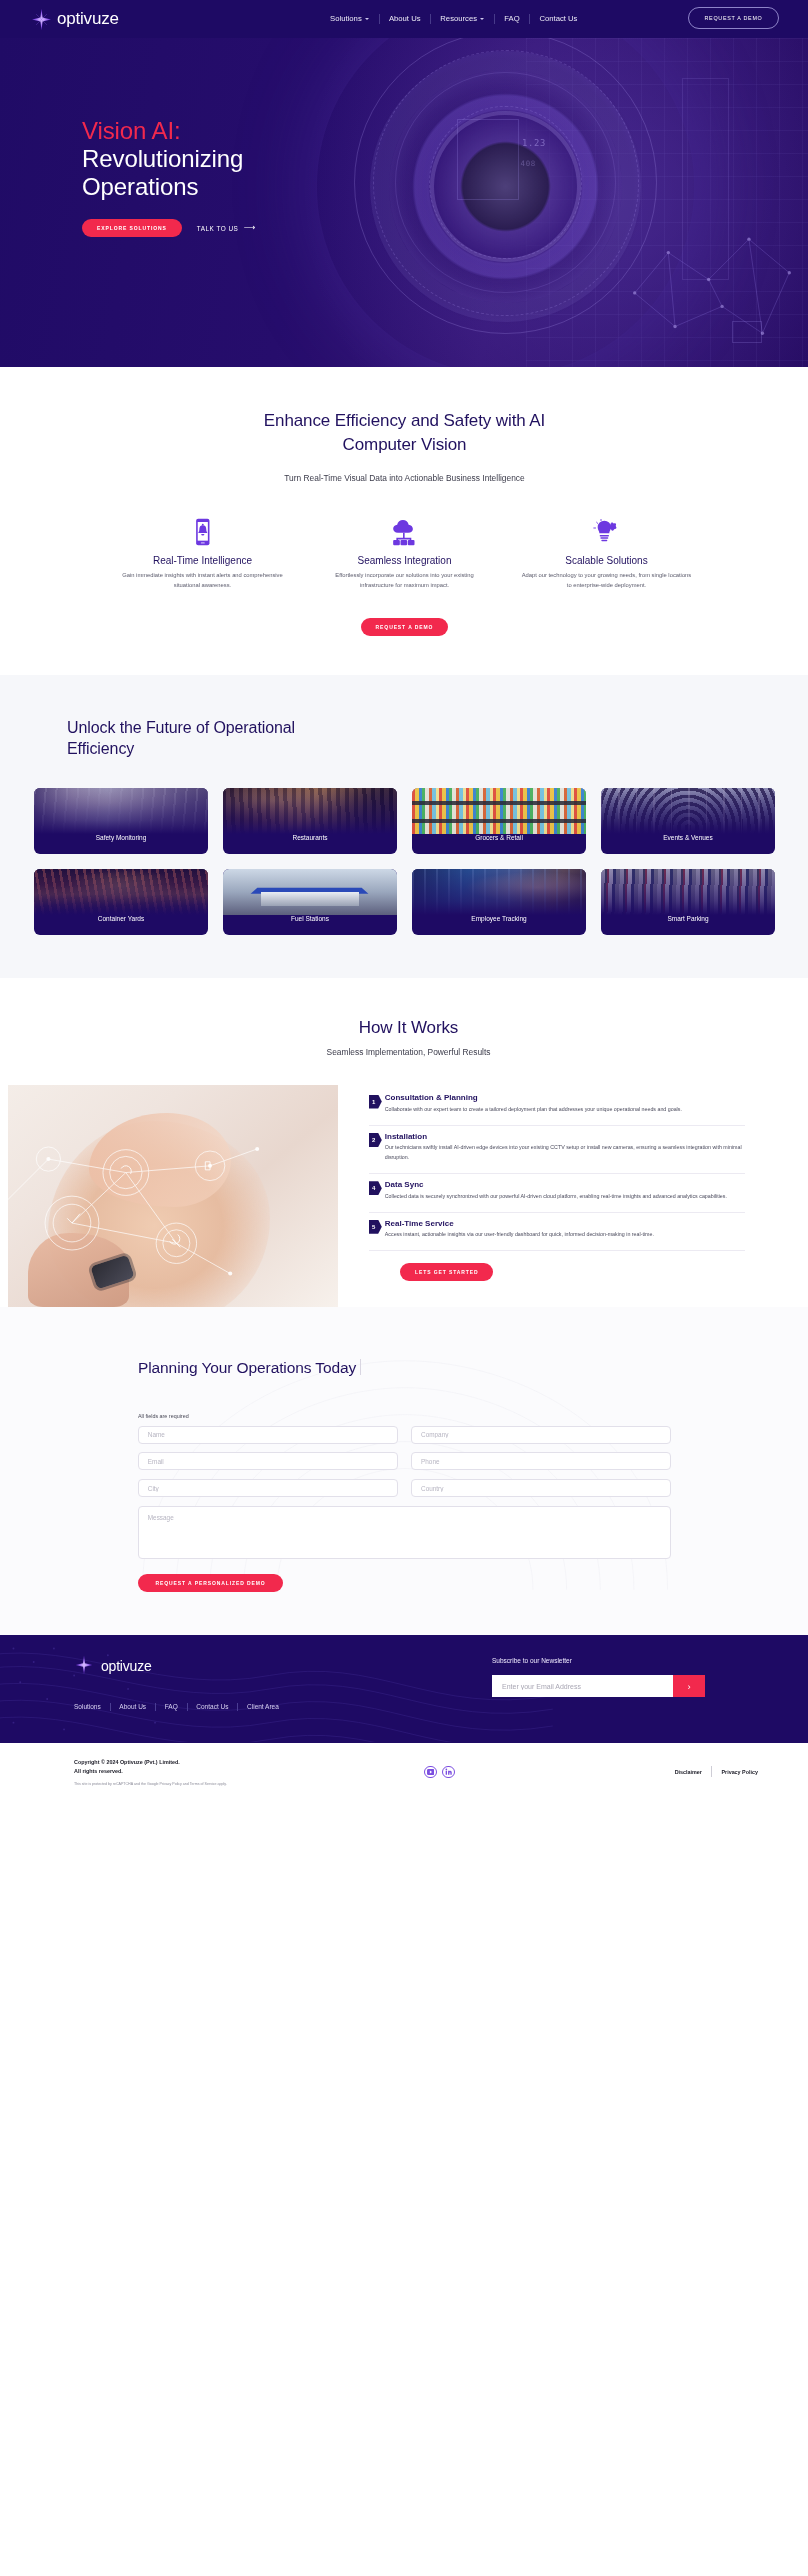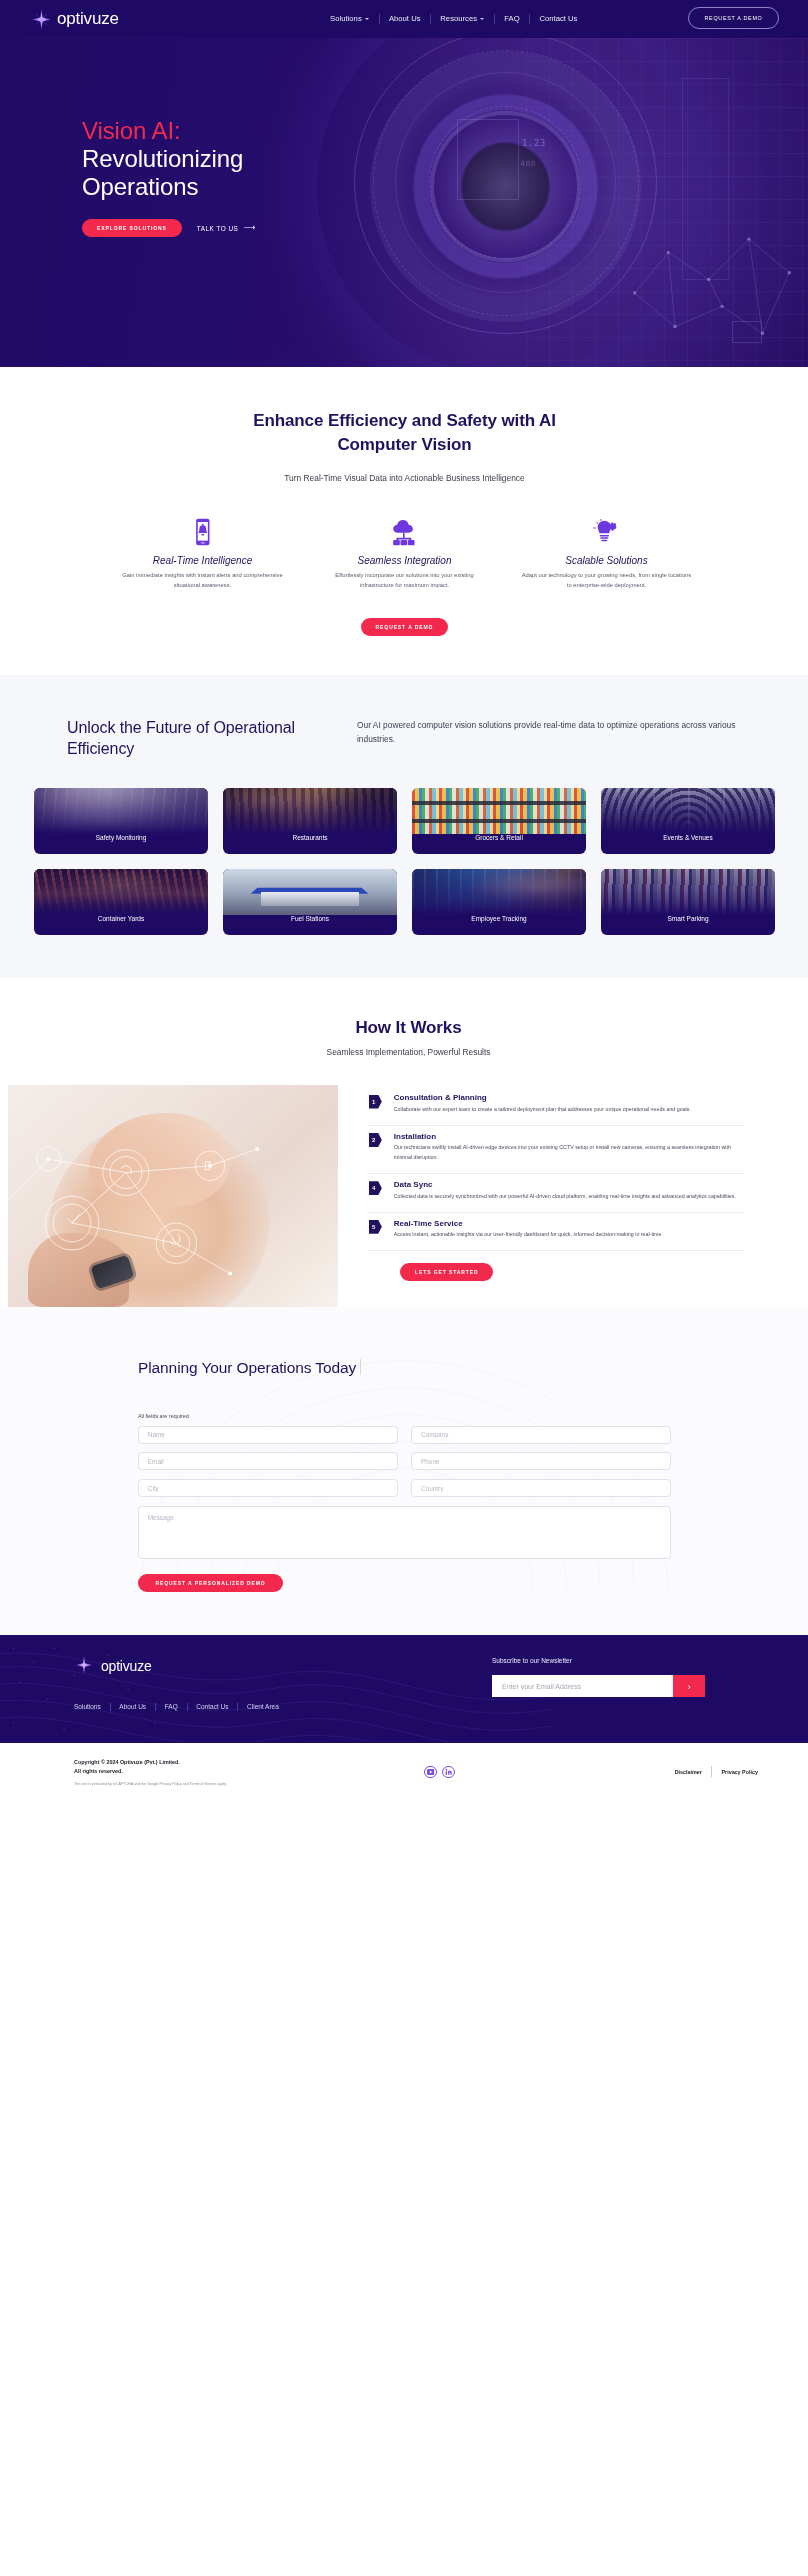--- a/index.html
+++ b/index.html
@@ -151,33 +151,33 @@
   }
   .link-white {
     color: #fff; font-size: 6.4px; letter-spacing: 0.5px; display: flex; align-items: center;
     gap: 5.4px; cursor: pointer;
   }
   .arrow-r { font-size: 8px; line-height: 1; }
 
   
   .sec-white { background: #ffffff; padding: 42px 0 39px; }
   .h2 {
-    text-align: center; color: #21115f; font-size: 17px; font-weight: 700;
+    text-align: center; color: #21115f; font-size: 17px; font-weight: 400;
     line-height: 1.4; letter-spacing: -0.1px;
   }
   .h2.nar { max-width: 350px; margin: 0 auto; }
   .sub-center {
     text-align: center; color: #3b3b4a; font-size: 8.4px; margin-top: 16px;
   }
   .feat-row {
     display: flex; justify-content: center; gap: 0; margin-top: 32px;
   }
   .feat { width: 202px; text-align: center; padding: 0 15px; }
   .feat-icon { height: 31px; display: flex; align-items: flex-end; justify-content: center; }
-  .feat-title { color: #21115f; font-size: 10px; margin-top: 9.4px; font-style: italic; }
+  .feat-title { color: #21115f; font-size: 10px; margin-top: 9.4px; }
   .feat-desc { color: #5a5a6b; font-size: 5.8px; line-height: 1.72; margin-top: 4.7px; }
   .center-btn { display: flex; justify-content: center; margin-top: 27px; }
 
   
   .sec-grey { background: #f6f7fa; padding: 42px 0 43px; }
   .two-col {
     display: flex; padding: 0 67px; gap: 0; align-items: flex-start;
   }
   .two-col-l { width: 290px; }
   .two-col-l h3 {
@@ -314,21 +314,21 @@
   }
   .watch {
     position:absolute; left: 85px; bottom: 23px; width: 39px; height: 24px;
     border-radius: 5.4px;
     background: linear-gradient(150deg,#2b2b33,#4b4b58);
     transform: rotate(-18deg);
     box-shadow: 0 0 0 2.7px rgba(30,30,40,.35);
   }
   .hiw-circles { position:absolute; inset:0; }
   .hiw-steps { flex: 1; padding: 2.7px 64px 0 31px; }
-  .step { display: flex; gap: 12px; padding: 6px 0 10px; border-bottom: 0.7px solid #eceaf2; }
+  .step { display: flex; gap: 3px; padding: 6px 0 10px; border-bottom: 0.7px solid #eceaf2; }
   .step:last-child { border-bottom: none; }
   .badge {
     position: relative; flex: 0 0 auto; width: 12.8px; height: 14px; margin-top: 1.3px;
   }
   .badge i {
     position:absolute; inset:0;
     background: #21115f;
     clip-path: polygon(0 0, 72% 0, 100% 50%, 72% 100%, 0 100%);
     color:#fff; font-style: normal; font-size: 6px; font-weight: 700;
     display:flex; align-items:center; justify-content:center; padding-right: 3.4px;
@@ -555,23 +555,20 @@
 
   <div class="center-btn">
     <button class="btn-pink">REQUEST A DEMO</button>
   </div>
 </div>
 
 <div class="sec-grey">
   <div class="two-col">
     <div class="two-col-l">
       <h3>Unlock the Future of Operational Efficiency</h3>
-    </div>
-    <div class="two-col-r">
-      <p>Our AI powered computer vision solutions provide real-time data to optimize operations across various industries.</p>
     </div>
   </div>
 
   <div class="cards">
     <div class="card">
       <div class="card-img art-safety"></div>
       <div class="card-label">Safety Monitoring</div>
     </div>
     <div class="card">
       <div class="card-img art-rest"></div>

